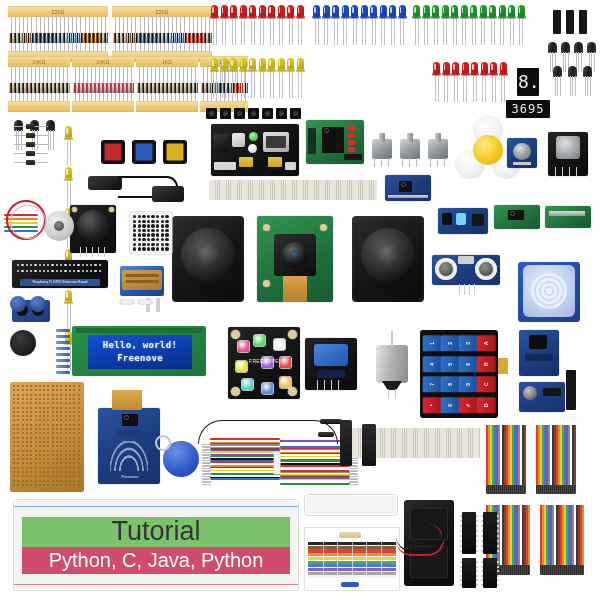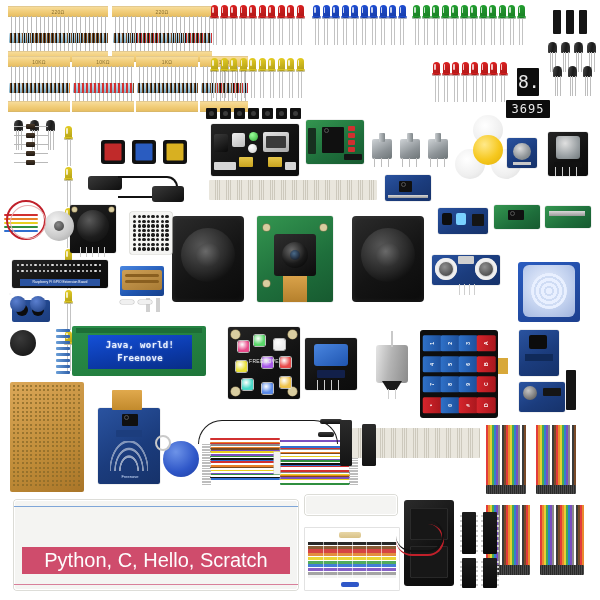--- a/index.html
+++ b/index.html
@@ -1565,21 +1565,21 @@
   <div class="abs" style="left:146px;top:298px;width:4px;height:14px;background:#d0d0d0;"></div>
   <div class="abs" style="left:156px;top:298px;width:4px;height:14px;background:#d0d0d0;"></div>
   <div id="servoHorns">
       <div style="position:absolute;left:120px;top:300px;width:14px;height:4px;background:#f0f0f0;border-radius:2px;box-shadow:0 0 0 .5px #c4c4c4;"></div>
       <div style="position:absolute;left:138px;top:300px;width:14px;height:4px;background:#f0f0f0;border-radius:2px;box-shadow:0 0 0 .5px #c4c4c4;"></div>
     </div>
 
   <div class="lcd" style="left:72px;top:326px;width:134px;height:50px;">
     <span class="abs" style="left:4px;top:2px;width:126px;height:5px;background:#1d6e36;"></span>
     <span class="glass" style="left:16px;top:9px;width:104px;height:34px;">
-      <span class="txt" style="top:5px;font-size:9px;">Java, world!</span>
+      <span class="txt" style="top:5px;font-size:9px;">Hello, world!</span>
       <span class="txt" style="top:18px;font-size:9px;">Freenove</span>
     </span>
   </div>
   <div id="lcdPins" class="abs" style="left:56px;top:326px;width:14px;height:50px;">
       <span style="position:absolute;left:0;top:3px;width:14px;height:3.4px;background:linear-gradient(90deg,#6a9fd8,#2f5fa8);border-radius:1px;"></span>
       <span style="position:absolute;left:0;top:9px;width:14px;height:3.4px;background:linear-gradient(90deg,#6a9fd8,#2f5fa8);border-radius:1px;"></span>
       <span style="position:absolute;left:0;top:15px;width:14px;height:3.4px;background:linear-gradient(90deg,#6a9fd8,#2f5fa8);border-radius:1px;"></span>
       <span style="position:absolute;left:0;top:21px;width:14px;height:3.4px;background:linear-gradient(90deg,#6a9fd8,#2f5fa8);border-radius:1px;"></span>
       <span style="position:absolute;left:0;top:27px;width:14px;height:3.4px;background:linear-gradient(90deg,#6a9fd8,#2f5fa8);border-radius:1px;"></span>
       <span style="position:absolute;left:0;top:33px;width:14px;height:3.4px;background:linear-gradient(90deg,#6a9fd8,#2f5fa8);border-radius:1px;"></span>
@@ -2184,22 +2184,25 @@
 
   <div class="rain" style="left:486px;top:505px;width:44px;height:62px;"></div>
   <div class="rain-head" style="left:486px;top:565px;width:44px;height:10px;"></div>
   <div class="rain" style="left:540px;top:505px;width:44px;height:62px;"></div>
   <div class="rain-head" style="left:540px;top:565px;width:44px;height:10px;"></div>
 
   <div class="bb" style="left:14px;top:500px;width:284px;height:90px;">
     <span class="bb-holes"></span>
     <span class="abs" style="left:0;top:6px;width:100%;height:1px;background:#7fa6d8;"></span>
     <span class="abs" style="left:0;top:84px;width:100%;height:1px;background:#d87f9a;"></span>
+    <span class="banner-g" style="left:8px;top:17px;width:268px;height:30px;opacity:.88;">
+      <span class="t" style="top:-1px;font-size:27px;line-height:31px;color:#1a1a1a;font-family:'Liberation Sans',sans-serif;">Tutorial</span>
+    </span>
     <span class="banner-r" style="left:8px;top:47px;width:268px;height:27px;opacity:.9;">
-      <span class="t" style="top:0px;font-size:20px;line-height:27px;color:#ffffff;font-family:'Liberation Sans',sans-serif;">Python, C, Hello, Scratch</span>
+      <span class="t" style="top:0px;font-size:20px;line-height:27px;color:#ffffff;font-family:'Liberation Sans',sans-serif;">Python, C, Java, Python</span>
     </span>
   </div>
 
   <div class="bb" style="left:305px;top:495px;width:92px;height:20px;">
     <span class="bb-holes"></span>
   </div>
 
   <div class="chart" style="left:305px;top:528px;width:94px;height:62px;">
     <span id="chartRows" class="abs" style="left:3px;top:14px;width:88px;height:38px;">
         <span class="row" style="top: 0px; height: 3.2px; background: rgb(17, 17, 17); opacity: 0.9; position: absolute;"></span>

